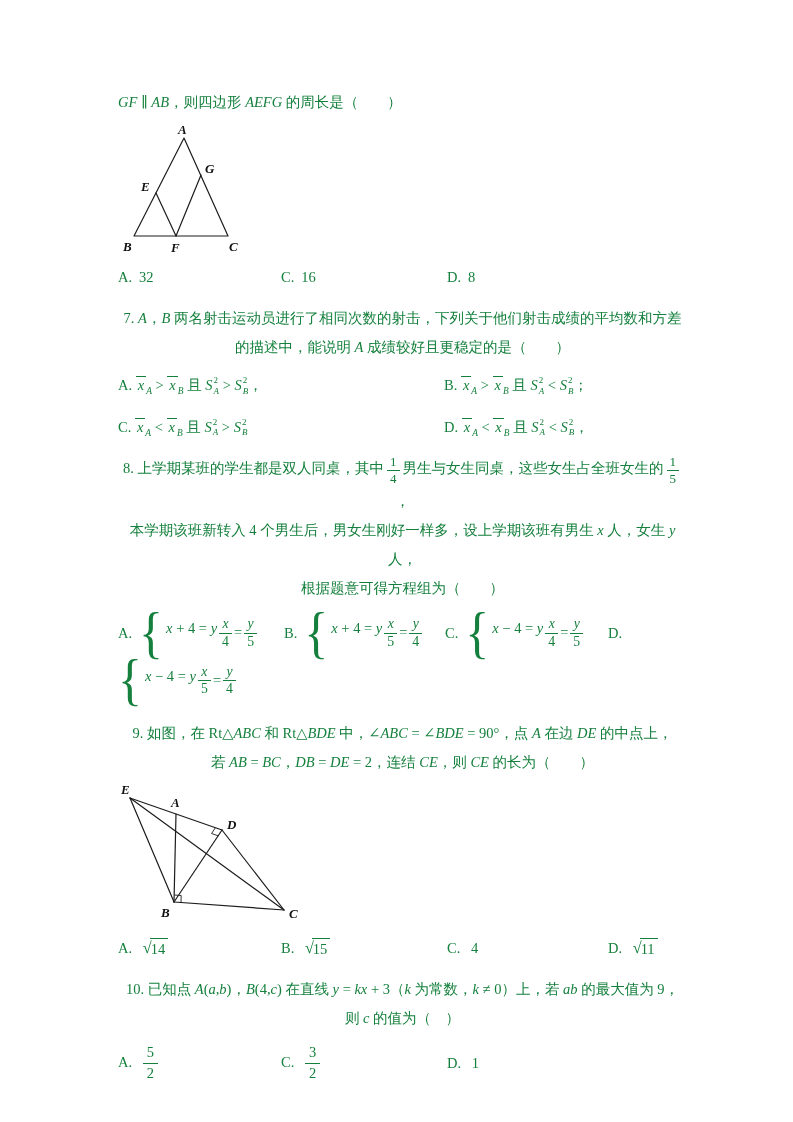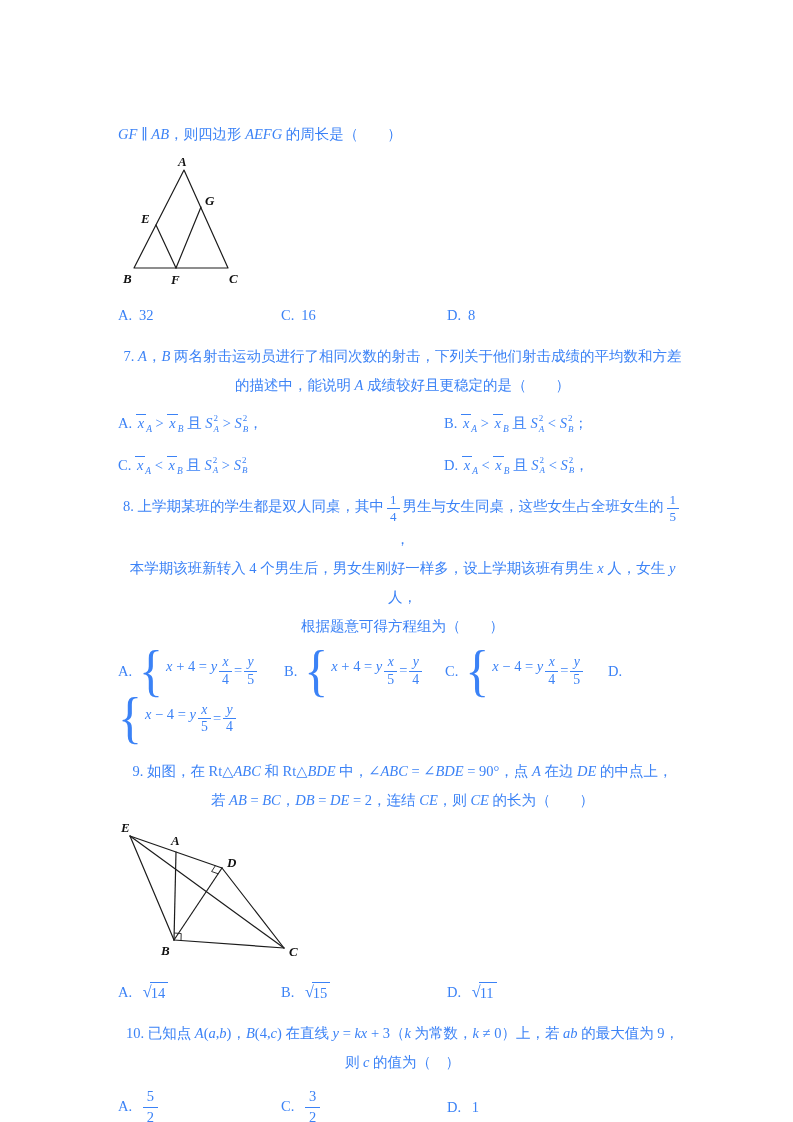--- a/index.html
+++ b/index.html
@@ -1,29 +1,29 @@
 <!DOCTYPE html>
 <html><head>
 <meta charset="utf-8">
 <style>
   * { box-sizing: border-box; }
   html, body { margin: 0; padding: 0; background: #ffffff; }
   .page {
     width: 793px; height: 1122px; overflow: hidden;
-    padding: 120px 106px 30px 118px;
+    padding: 88px 106px 30px 118px;
     font-family: "Liberation Serif", "DejaVu Serif", serif;
-    font-size: 14.5px; line-height: 2.0; color: #3b82f6;
+    font-size: 14.5px; line-height: 2.0; color: #15803d;
     background: #ffffff;
   }
   .it { font-style: italic; }
   .stem { margin: 0; }
   .stem.q { margin-top: 12px; text-align: center; }
 
   
-  .opts { display: grid; margin-top: 13px; align-items: center; }
+  .opts { display: grid; margin-top: 7px; align-items: center; }
   .opts4 { grid-template-columns: 163px 166px 161px 1fr; }
   .opts2 { grid-template-columns: 326px 1fr; row-gap: 12px; margin-top: 9px; }
   .opt { white-space: nowrap; }
   .opt-label { margin-right: 7px; }
 
   
   .frac {
     display: inline-flex; flex-direction: column; align-items: center;
     vertical-align: middle; line-height: 1.2; font-size: 0.9em; margin: 0 3px;
   }
@@ -279,20 +279,24 @@
         </span>
     </span>
     <span class="opt">
       <span class="opt-label">B.</span>
       <span class="sqrt">
           <span class="rsign">√</span>
           <span class="rval">15</span>
         </span>
     </span>
     <span class="opt">
+      <span class="opt-label">C.</span>
+      <span>4</span>
+    </span>
+    <span class="opt">
       <span class="opt-label">D.</span>
       <span class="sqrt">
           <span class="rsign">√</span>
           <span class="rval">11</span>
         </span>
     </span>
   </div>
 
   <p class="stem q"><span>10. 已知点 </span><span class="it">A</span><span>(</span><span class="it">a</span><span>,</span><span class="it">b</span><span>)，</span><span class="it">B</span><span>(4,</span><span class="it">c</span><span>) 在直线 </span><span class="it">y</span><span> = </span><span class="it">kx</span><span> + 3（</span><span class="it">k</span><span> 为常数，</span><span class="it">k</span><span> ≠ 0）上，若 </span><span class="it">ab</span><span> 的最大值为 9，</span><br><span>则 </span><span class="it">c</span><span> 的值为（　）</span></p>
 

